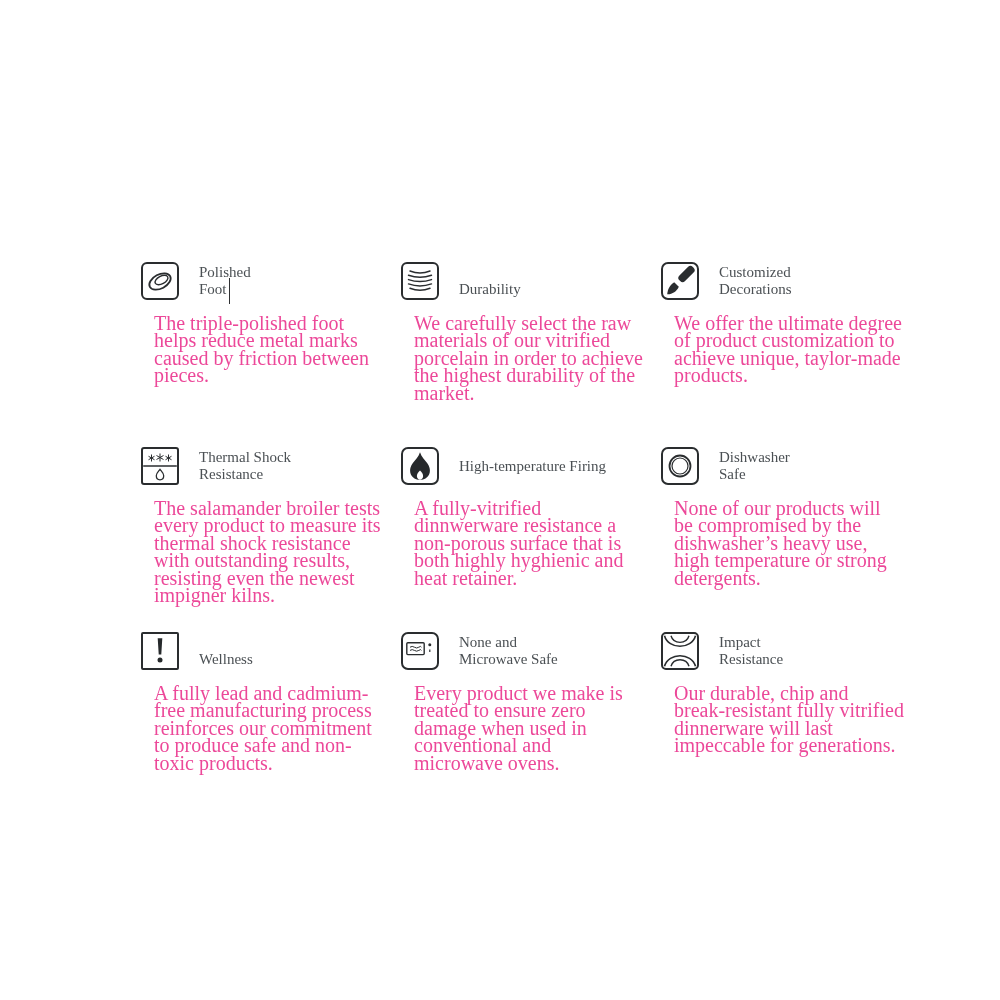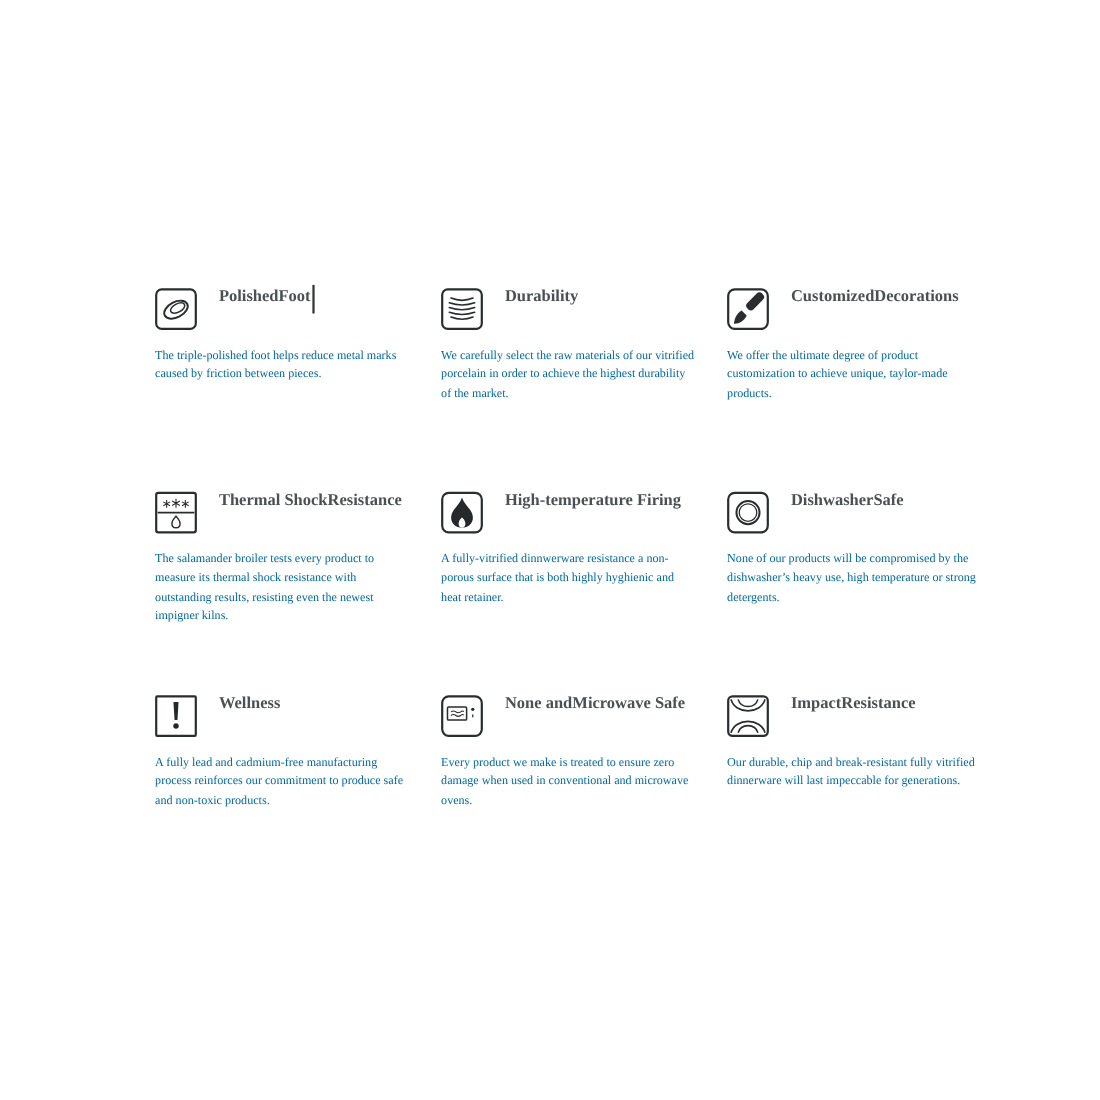--- a/index.html
+++ b/index.html
@@ -21,30 +21,30 @@
     display:flex;align-items:center;justify-content:center;
     background:#fff;
   }
   .icon-box svg{display:block;}
   .ib-plate-foot-ring{border-radius:6px;}
   .ib-stacked-plates{border-radius:6px;}
   .ib-snowflake-flame{border-radius:3px;}
   .ib-exclamation-mark{border-radius:2px;}
   .ib-bouncing-arcs{border-radius:5px;}
   .feat-title{
-    height:38px;display:flex;flex-direction:row;justify-content:center;
-    font-weight:bold;font-size:15px;color:#4b5054;
+    height:38px;display:flex;flex-direction:column;justify-content:center;
+    font-weight:normal;font-size:15px;color:#4b5054;
   }
   .t-line{display:block;min-height:17px;line-height:17px;white-space:nowrap;}
   .caret{
     position:absolute;width:1.5px;height:26px;margin-left:2px;margin-top:-3px;
     background:#2f3133;
   }
   .feat-desc{
-    margin:15px 0 0 0;font-size:11px;line-height:17.4px;color:#0369a1;
+    margin:15px 0 0 13px;font-size:20px;line-height:17.4px;color:#ec4899;
     width:230px;
   }
 </style>
 </head>
 <body>
 
 <div class="features">
   <div class="feature">
     <div class="feat-header">
       <span class="icon-box ib-plate-foot-ring">

